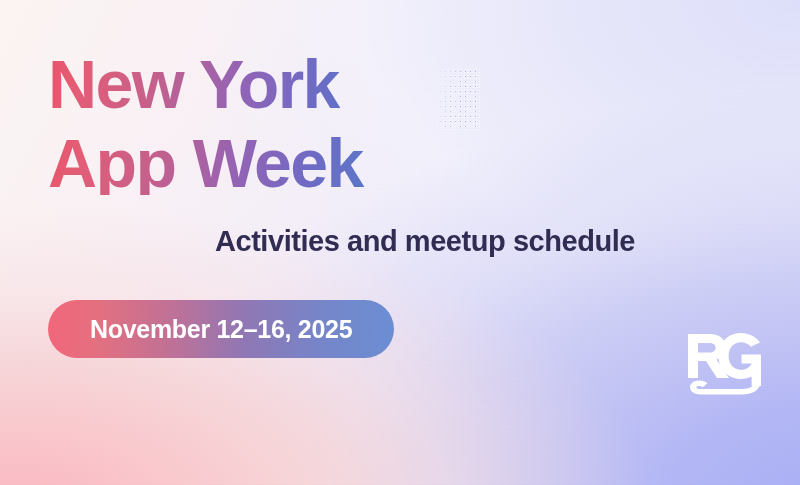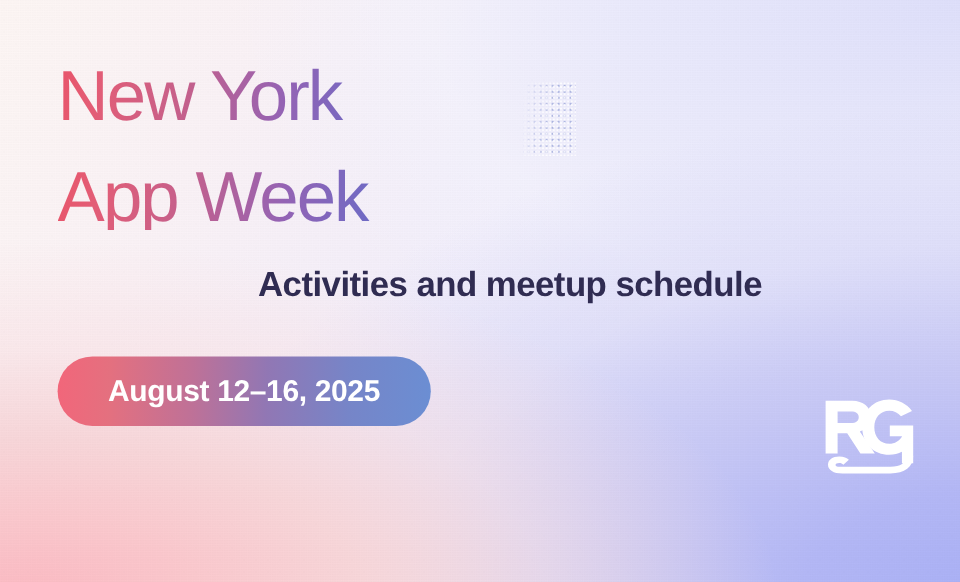--- a/index.html
+++ b/index.html
@@ -37,40 +37,40 @@
 
   .content {
     position: absolute;
     left: 48px;
     top: 52px;
     right: 0;
   }
 
   .headline {
     margin: 0;
-    font-size: 59px;
+    font-size: 68px;
     line-height: 0.95;
-    font-weight: 400;
+    font-weight: 700;
     letter-spacing: -1.6px;
     white-space: nowrap;
   }
 
   .headline-line {
     display: block;
     background-image: linear-gradient(97deg, #e8556a 0%, #e35d76 8%, #c4608c 26%, #9463b4 45%, #6f6ac4 62%, #5579c9 80%, #4a7cc6 100%);
     background-size: 420px 100%;
     background-repeat: no-repeat;
     -webkit-background-clip: text;
     background-clip: text;
     color: transparent;
     -webkit-text-fill-color: transparent;
   }
 
   .headline-line.line2 {
-    margin-top: 28px;
+    margin-top: 14px;
     position: relative;
   }
 
   
   .dither {
     position: absolute;
     left: 388px;
     top: 16px;
     width: 44px;
     height: 62px;
@@ -128,21 +128,21 @@
   <div class="content">
 
     <h1 class="headline">
       <span class="headline-line line1">New York</span>
       <span class="headline-line line2">App Week</span>
       <span class="dither"></span>
     </h1>
 
     <div class="subtitle">Activities and meetup schedule</div>
 
-    <div class="date-pill">August 12–16, 2025</div>
+    <div class="date-pill">November 12–16, 2025</div>
   </div>
 
   <div class="logo">
     <svg viewBox="0 0 80 72" width="80" height="72" aria-hidden="true">
 
       <path d="M4 6 L4 50 L14 50 L14 33 L22 33 L33 50 L45 50 L32.5 31.5
                C38 29.5 41.5 25 41.5 19.2 C41.5 11.2 35.4 6 26.2 6 Z
                M14 15 L25.2 15 C29.3 15 31.6 16.6 31.6 19.7
                C31.6 22.8 29.3 24.5 25.2 24.5 L14 24.5 Z" fill="#ffffff"></path>
 

